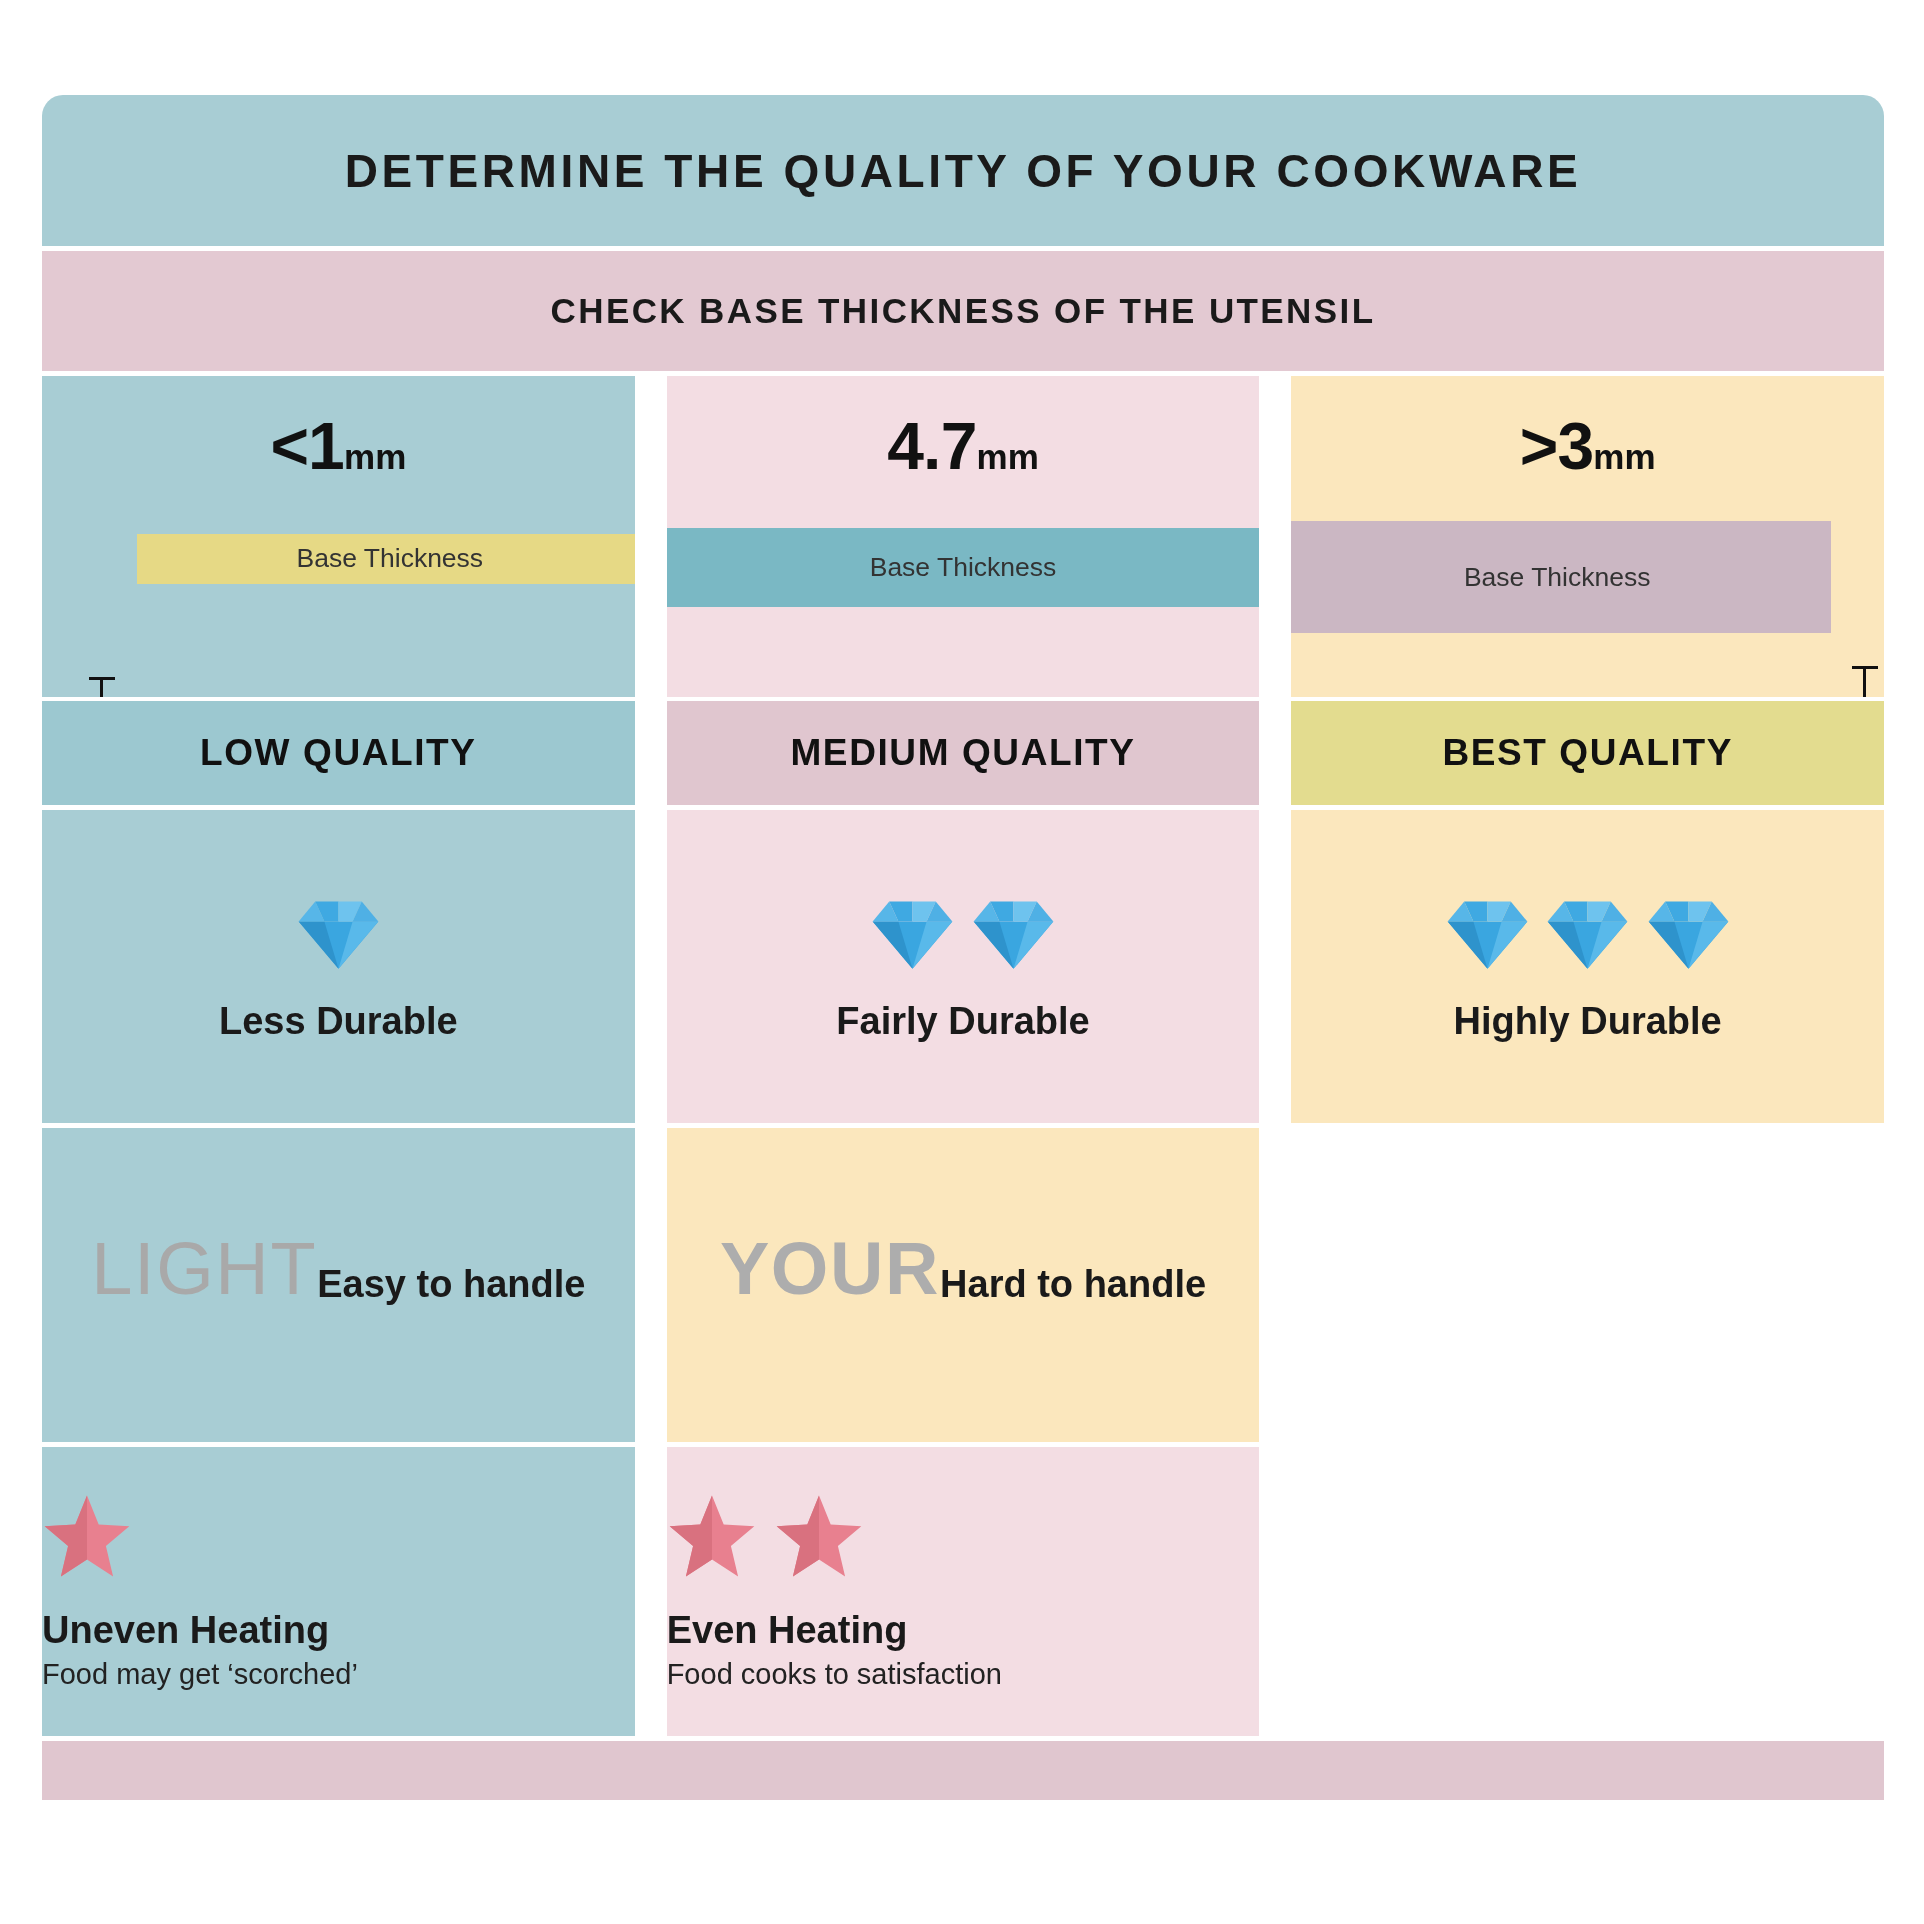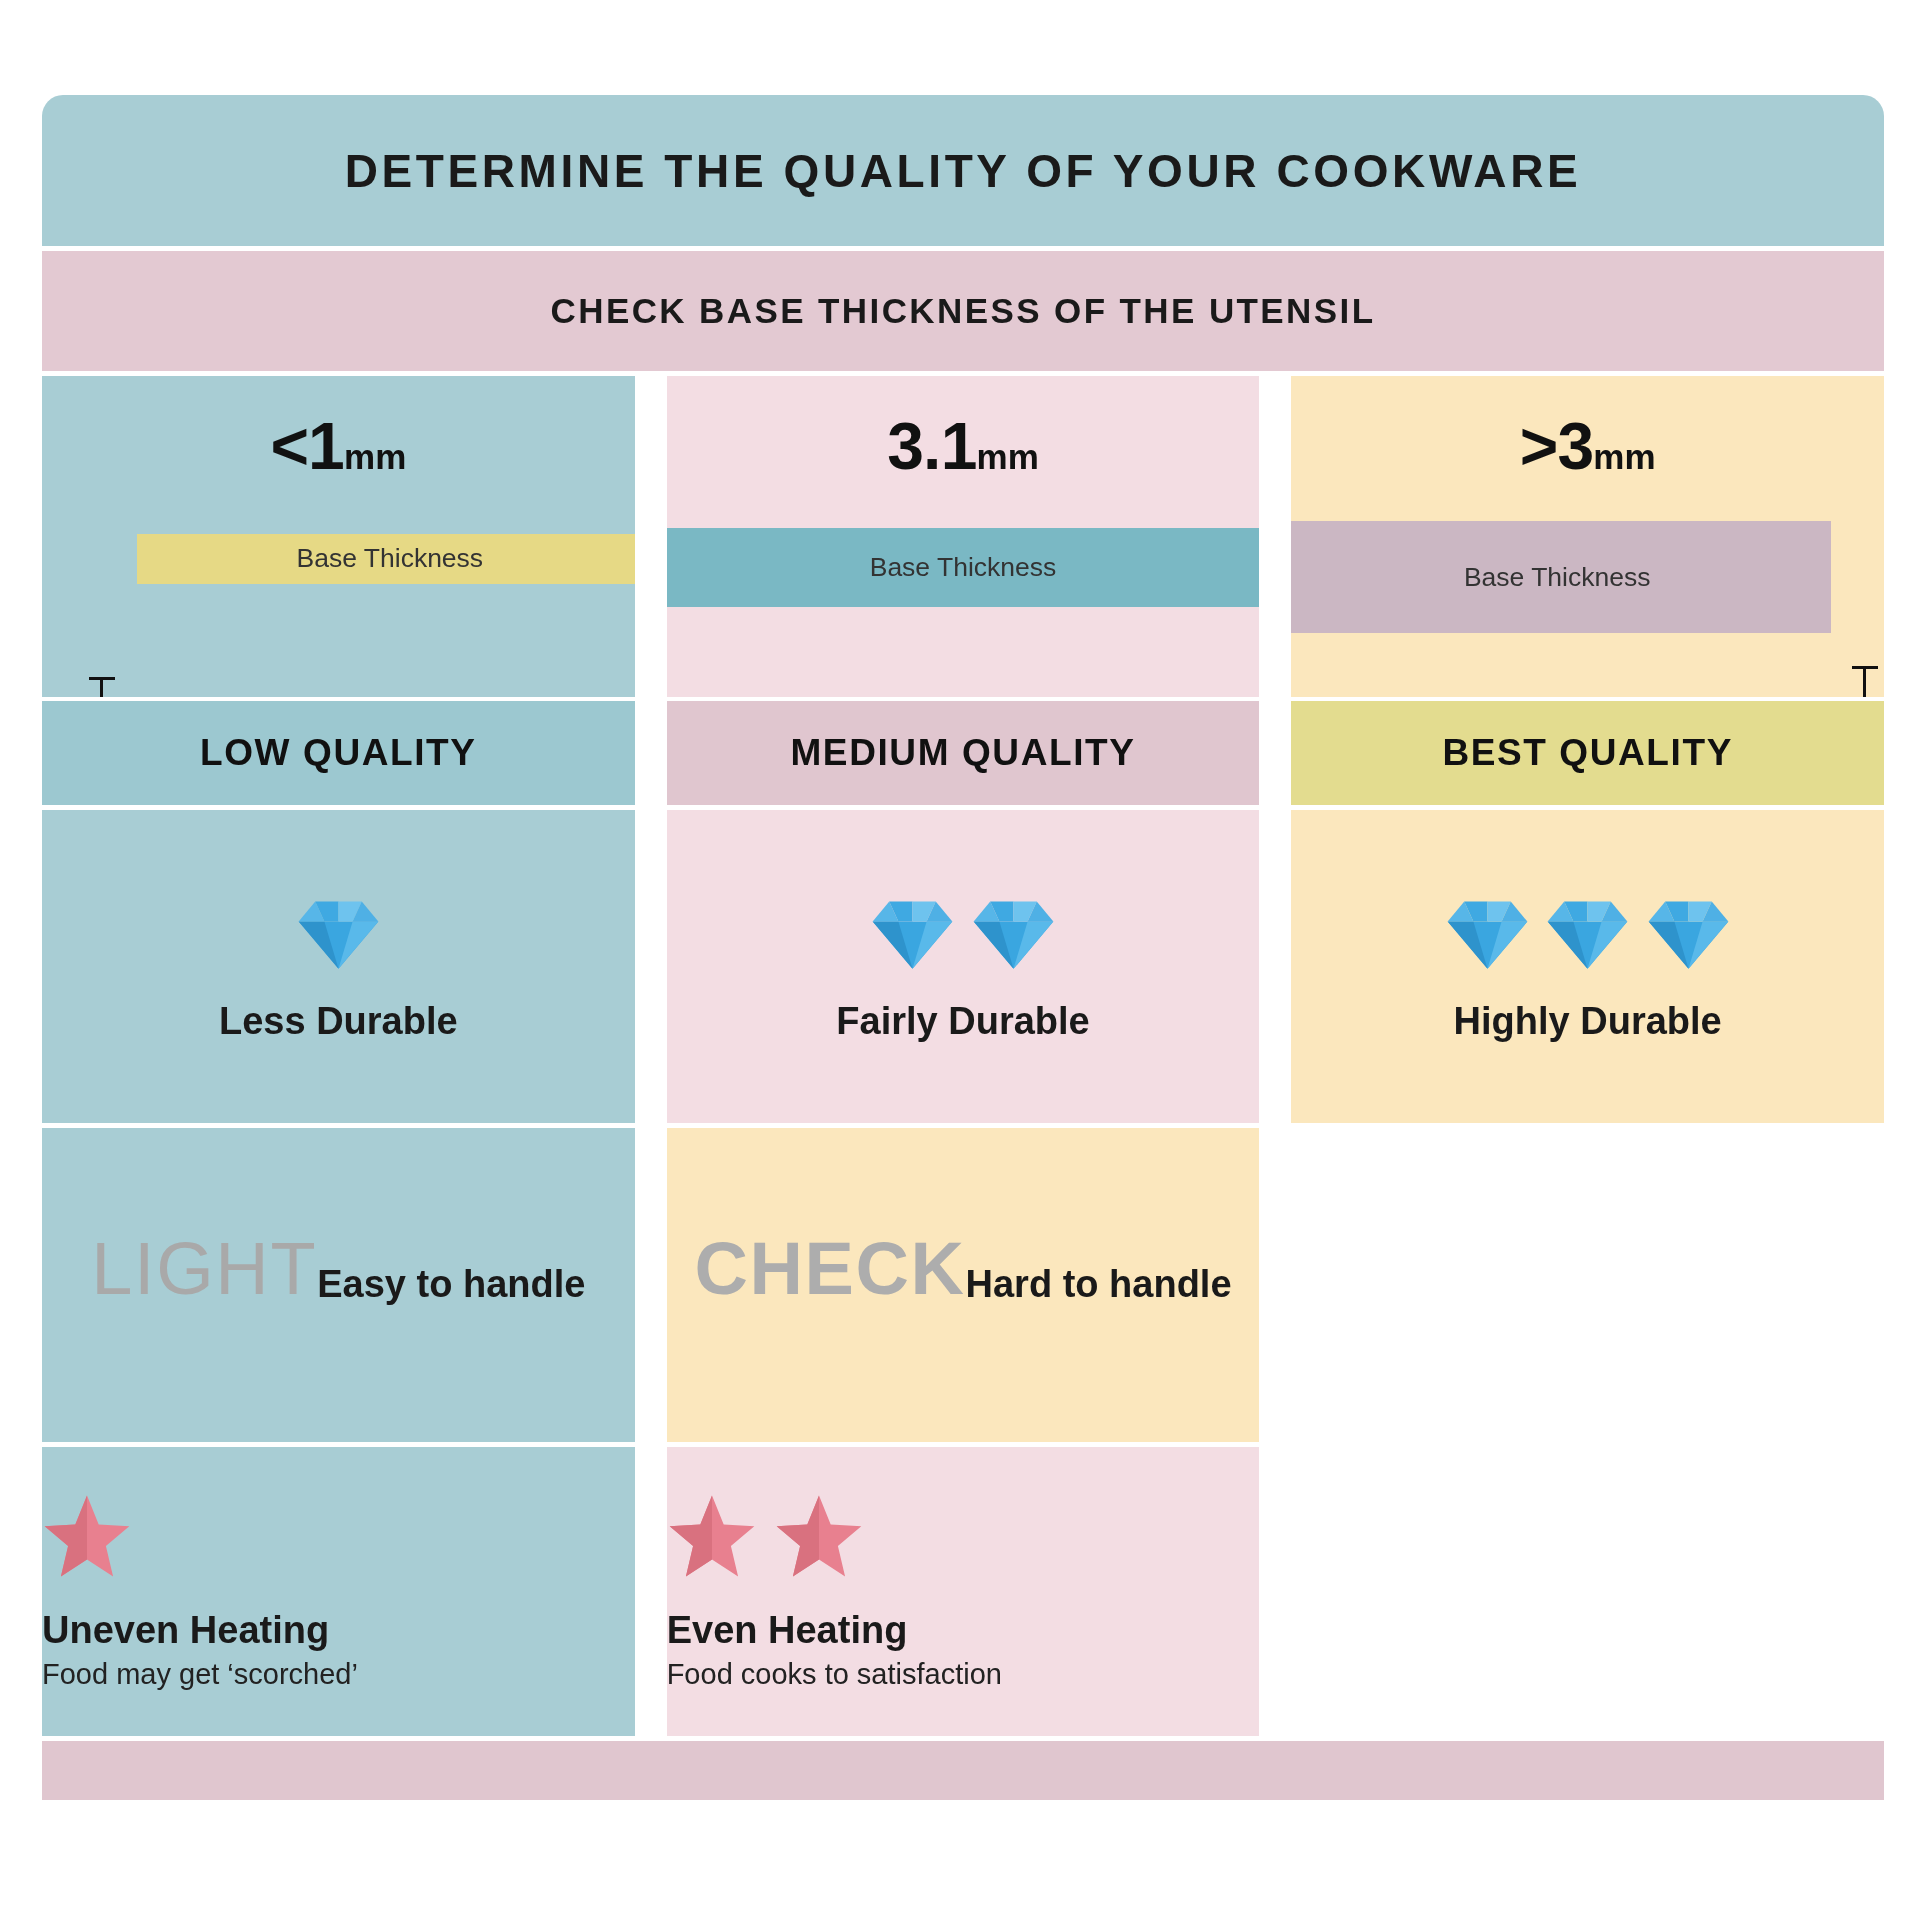--- a/index.html
+++ b/index.html
@@ -267,21 +267,21 @@
       <div class="bar-wrap">
         <div class="caliper cal-left"></div>
         <div class="bt-bar bar1">
           <span>Base Thickness</span>
         </div>
       </div>
     </div>
 
     <div class="cell c-pink">
       <div class="thick-num">
-        <span class="big">3.1</span><span class="unit">mm</span>
+        <span class="big">4.7</span><span class="unit">mm</span>
       </div>
       <div class="bar-wrap">
         <div class="bt-bar bar2">
           <span>Base Thickness</span>
         </div>
       </div>
     </div>
 
     <div class="cell c-cream">
       <div class="thick-num">
@@ -382,21 +382,21 @@
       <div class="dur-label">Highly Durable</div>
     </div>
   </div>
 
   <div class="grid row-weight">
     <div class="cell c-blue">
       <div class="weight-word w-light">LIGHT</div>
       <div class="handle-label">Easy to handle</div>
     </div>
     <div class="cell c-cream">
-      <div class="weight-word w-heavy">CHECK</div>
+      <div class="weight-word w-heavy">YOUR</div>
       <div class="handle-label">Hard to handle</div>
     </div>
   </div>
 
   <div class="grid row-heating">
 
     <div class="cell c-blue">
       <div class="icon-row">
         <svg class="star" viewBox="0 0 100 100">
           <polygon points="50,4 63,36 97,38 71,60 79,94 50,75 21,94 29,60 3,38 37,36" fill="#e8808f"></polygon>

